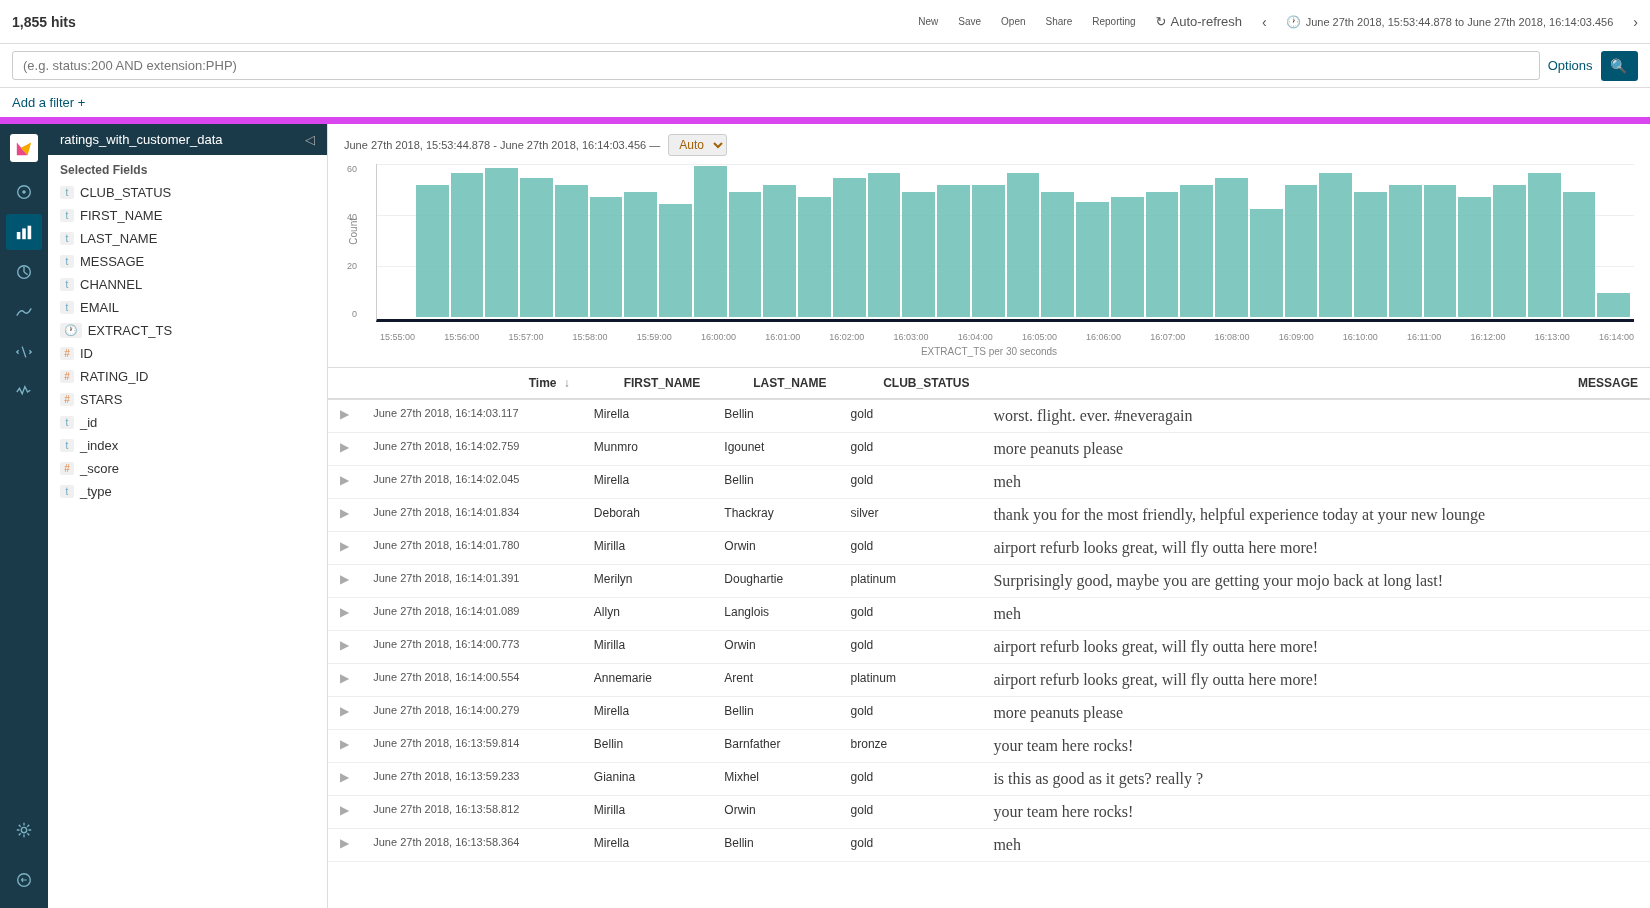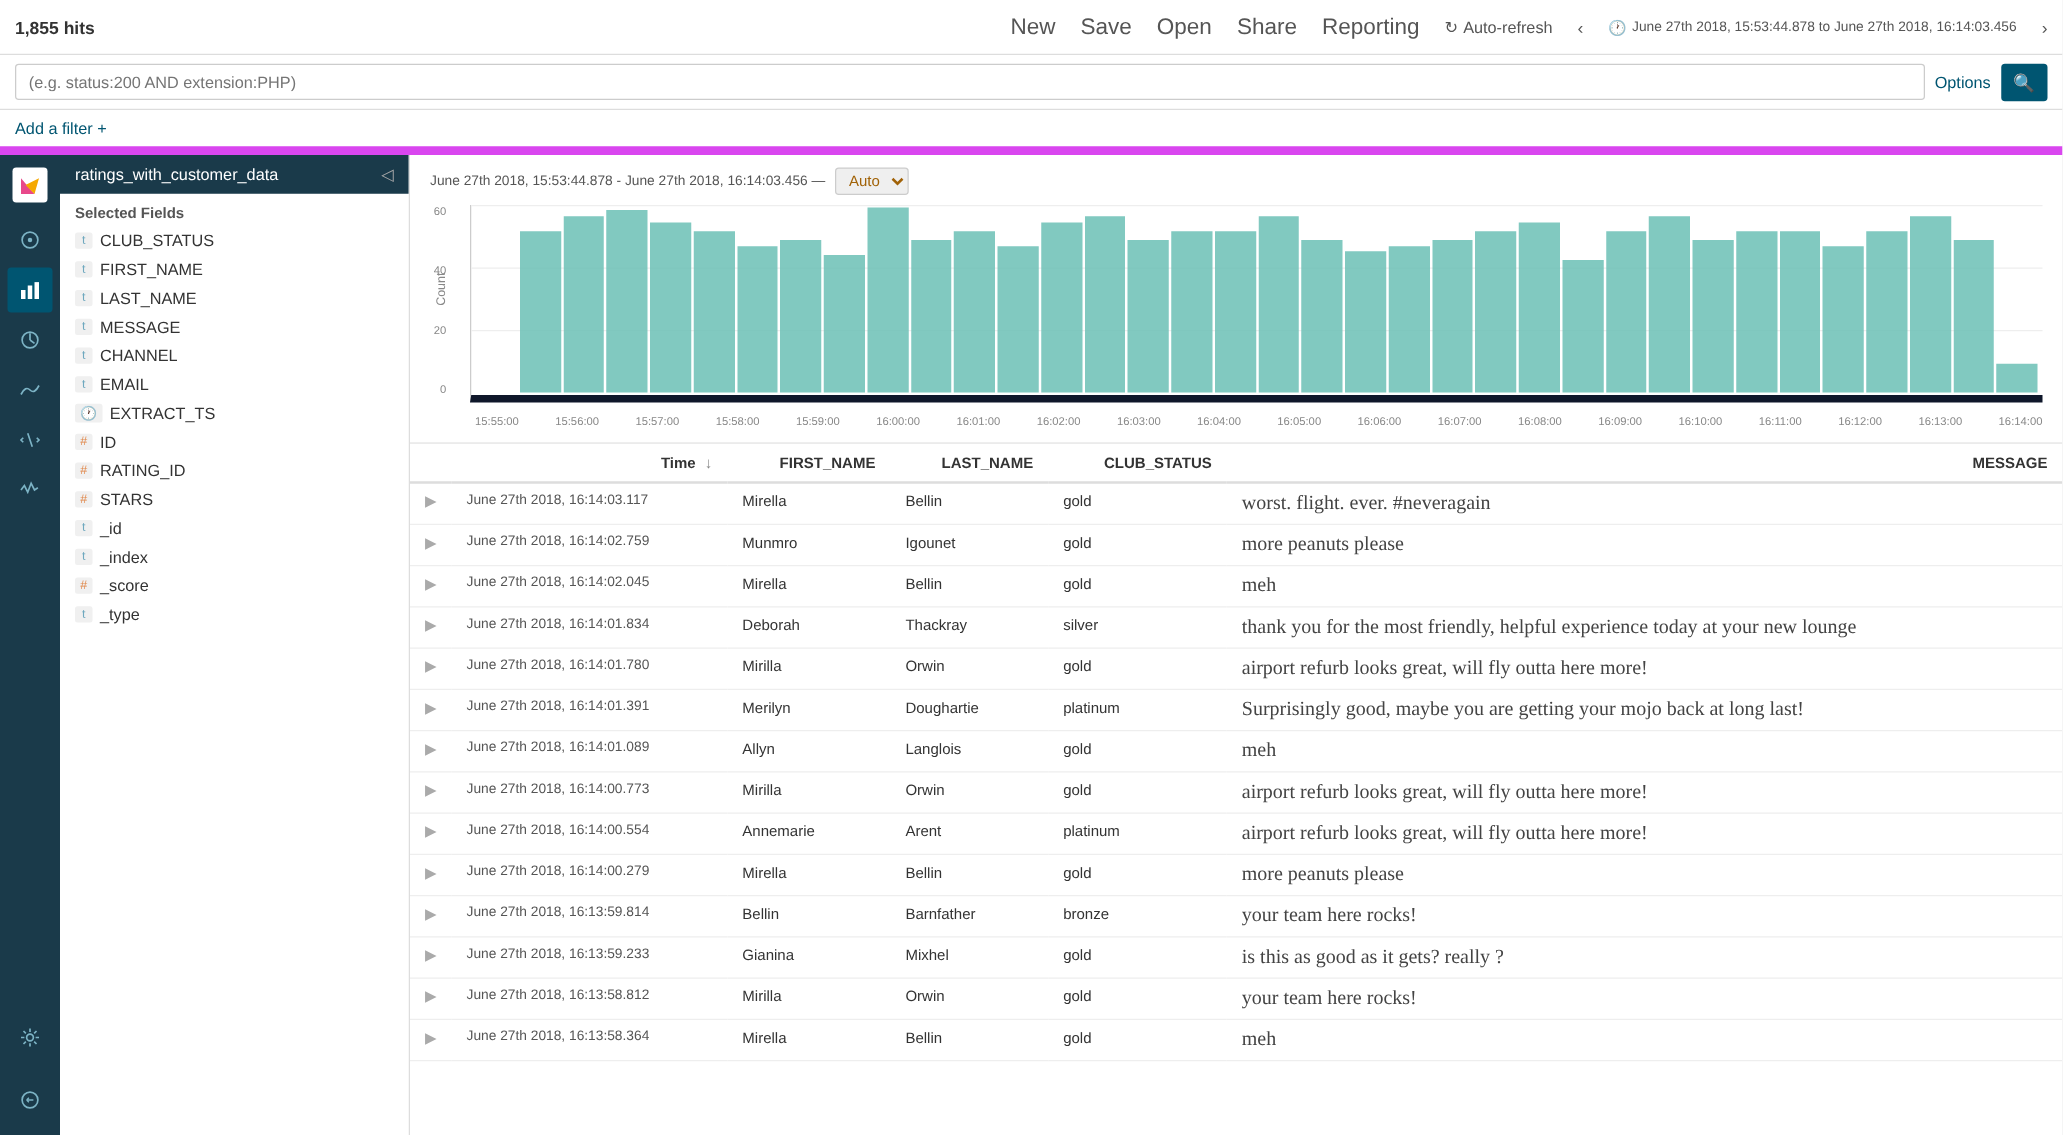--- a/index.html
+++ b/index.html
@@ -1,21 +1,21 @@
 <!DOCTYPE html>
 <html><head>
   <meta charset="utf-8">
   <style>
     * { box-sizing: border-box; margin: 0; padding: 0; }
     body { font-family: -apple-system, BlinkMacSystemFont, 'Segoe UI', sans-serif; font-size: 13px; background: #f5f5f5; color: #333; display: flex; flex-direction: column; height: 908px; overflow: hidden; }
 
     
     .top-bar { background: #fff; border-bottom: 1px solid #ddd; display: flex; align-items: center; padding: 0 12px; height: 44px; gap: 16px; }
     .top-nav { display: flex; gap: 20px; margin-left: auto; align-items: center; }
-    .top-nav-item { font-size: 18px; color: #555; cursor: pointer; }
+    .top-nav-item { font-size: 10px; color: #555; cursor: pointer; }
     .auto-refresh { display: flex; align-items: center; gap: 4px; font-size: 13px; color: #555; cursor: pointer; }
     .time-range { font-size: 12px; color: #555; display: flex; align-items: center; gap: 4px; }
     .nav-arrow { cursor: pointer; color: #555; font-size: 14px; }
 
     
     .search-bar { background: #fff; border-bottom: 1px solid #ddd; display: flex; align-items: center; padding: 0 12px; height: 44px; gap: 8px; }
     .search-input { flex: 1; border: 1px solid #ccc; border-radius: 3px; padding: 6px 10px; font-size: 13px; color: #333; outline: none; }
     .options-btn { font-size: 13px; color: #005571; cursor: pointer; margin-left: auto; }
     .search-btn { background: #005571; color: #fff; border: none; padding: 7px 10px; border-radius: 3px; cursor: pointer; font-size: 14px; }
 
@@ -242,21 +242,21 @@
 
     <div class="chart-area">
       <div class="chart-header">
         <span style="font-size:11px;">June 27th 2018, 15:53:44.878 - June 27th 2018, 16:14:03.456 —</span>
         <select class="auto-select">
           <option>Auto</option>
         </select>
       </div>
       <div class="chart-container">
         <div class="y-axis-label" style="position:absolute; left:4px; top:30%; font-size:10px; color:#888; writing-mode:vertical-rl; transform:rotate(180deg);">Count</div>
-        <div style="position:absolute; left:32px; top:0; right:0; bottom:22px; border-left:1px solid #ccc; border-bottom:6px solid #0f172a;">
+        <div style="position:absolute; left:32px; top:0; right:0; bottom:22px; border-left:1px solid #ccc; border-bottom:3px solid #0f172a;">
 
           <div style="position:absolute; left:-30px; top:0; height:100%; display:flex; flex-direction:column; justify-content:space-between; text-align:right; font-size:9px; color:#888;">
             <span>60</span>
               <span>40</span>
               <span>20</span>
               <span>0</span>
           </div>
 
           <div style="position:absolute; top:0; left:0; right:0; height:1px; background:#eee;"></div>
           <div style="position:absolute; top:33%; left:0; right:0; height:1px; background:#eee;"></div>
@@ -316,20 +316,21 @@
             <span>16:07:00</span>
             <span>16:08:00</span>
             <span>16:09:00</span>
             <span>16:10:00</span>
             <span>16:11:00</span>
             <span>16:12:00</span>
             <span>16:13:00</span>
             <span>16:14:00</span>
           </div>
       </div>
+      <div class="chart-title" style="text-align:center; font-size:10px; color:#888; margin-top:2px;">EXTRACT_TS per 30 seconds</div>
     </div>
 
     <div class="table-area">
       <table>
         <thead>
           <tr>
             <th style="width:20px;"></th>
             <th class="sortable">Time <span class="sort-arrow">↓</span></th>
             <th>FIRST_NAME</th>
             <th>LAST_NAME</th>

